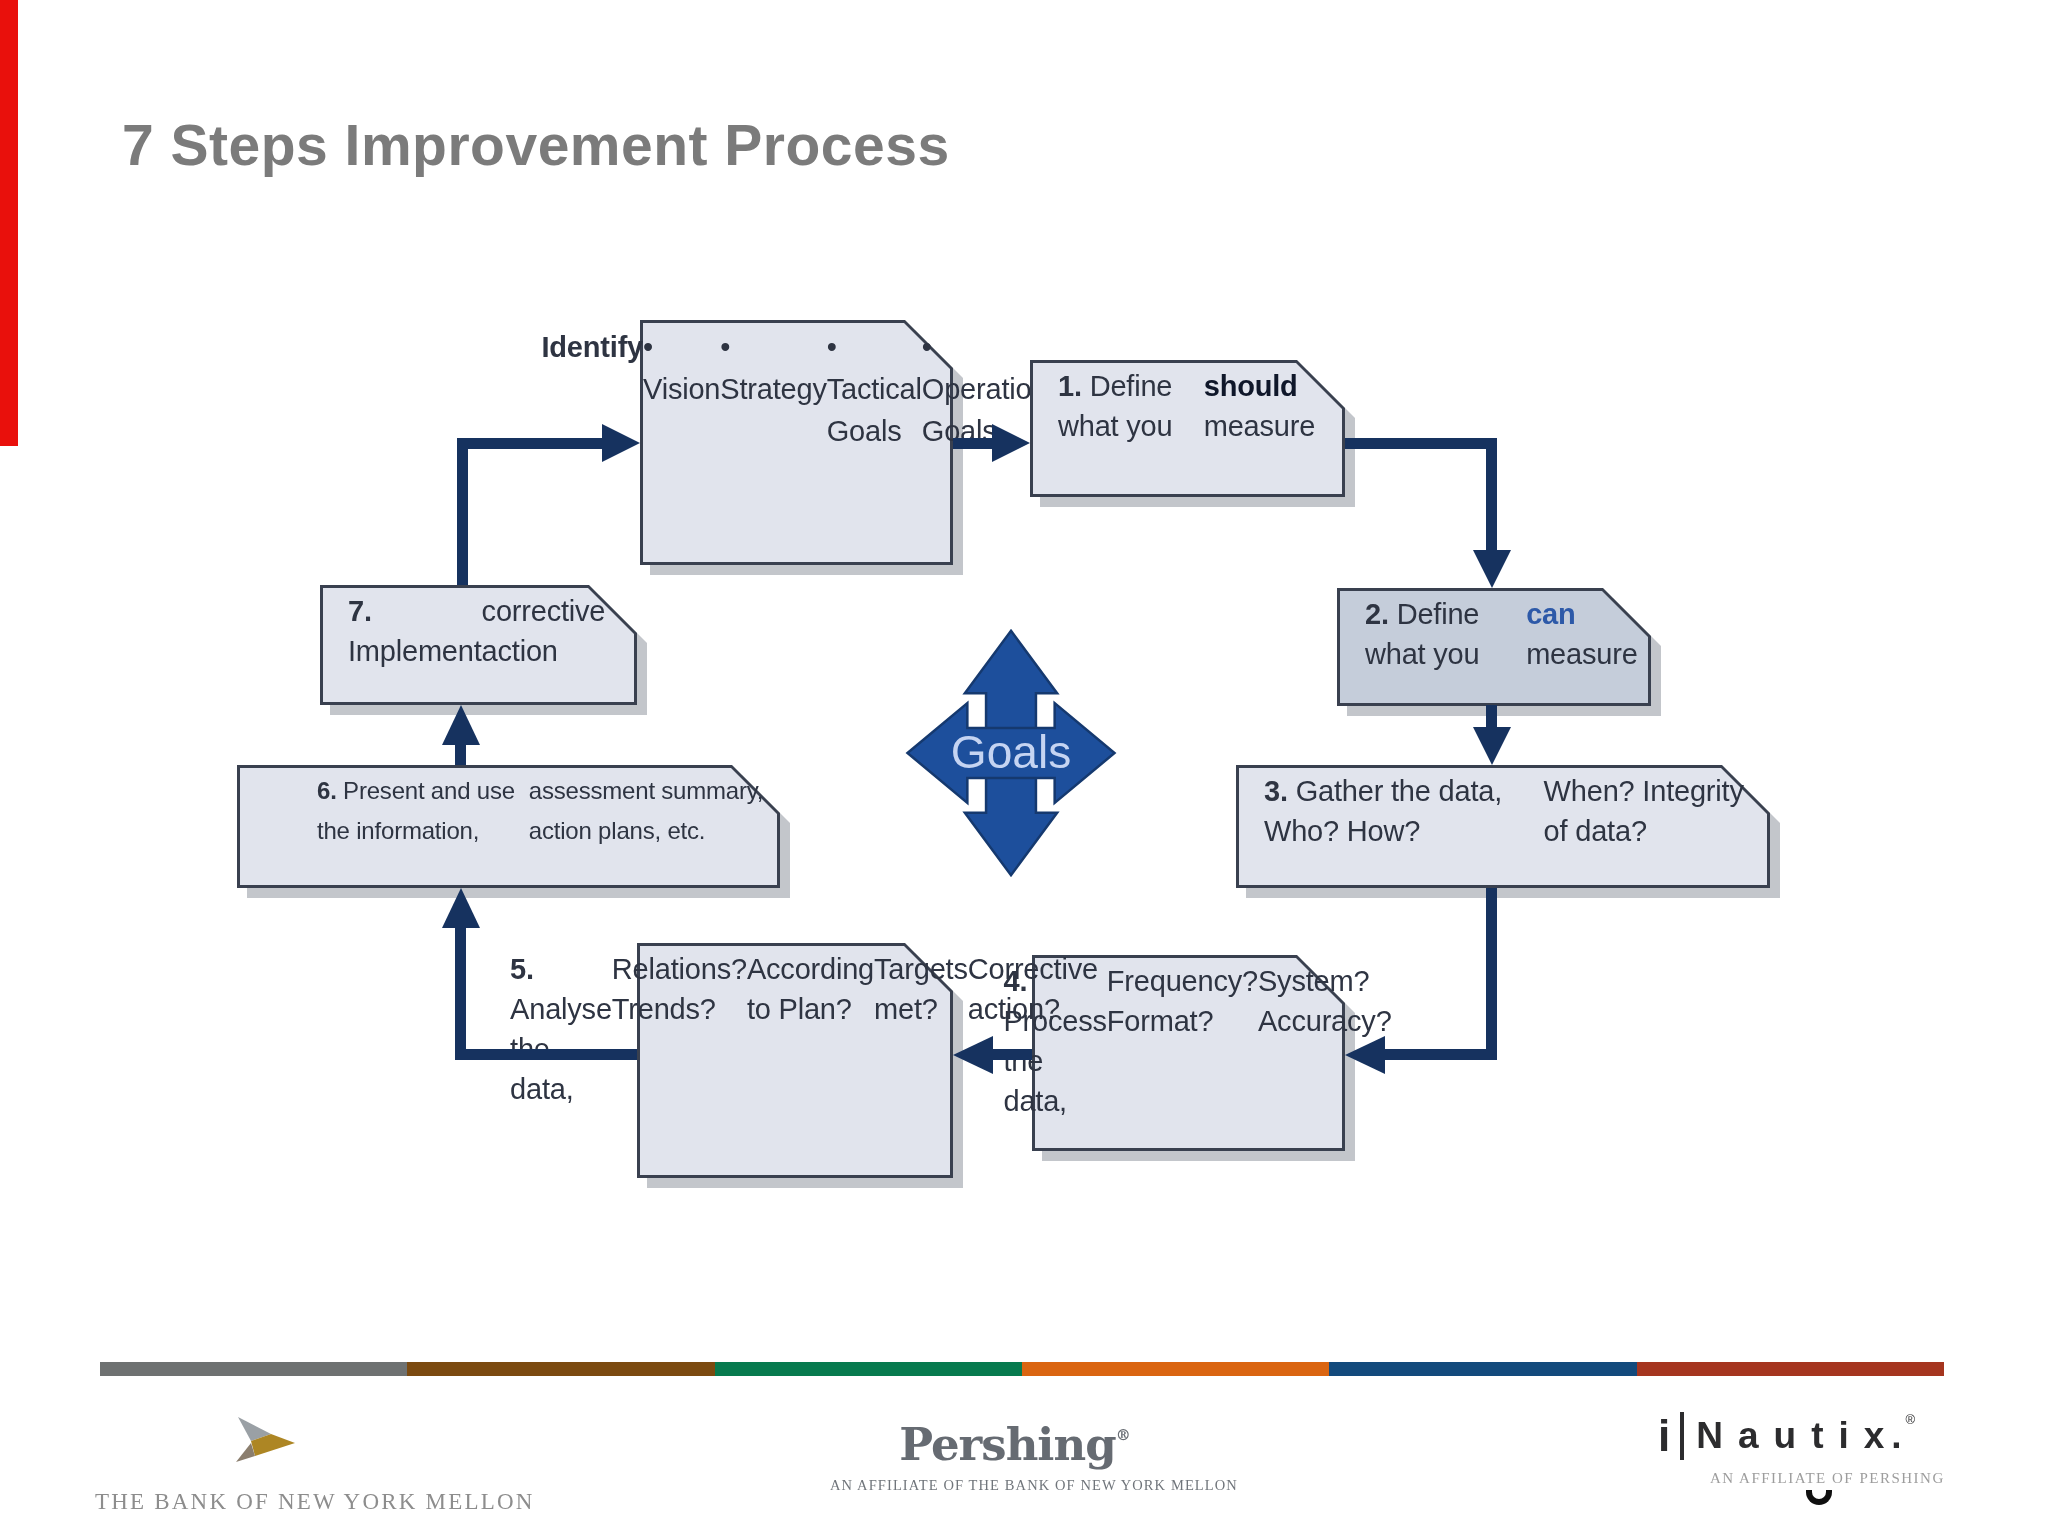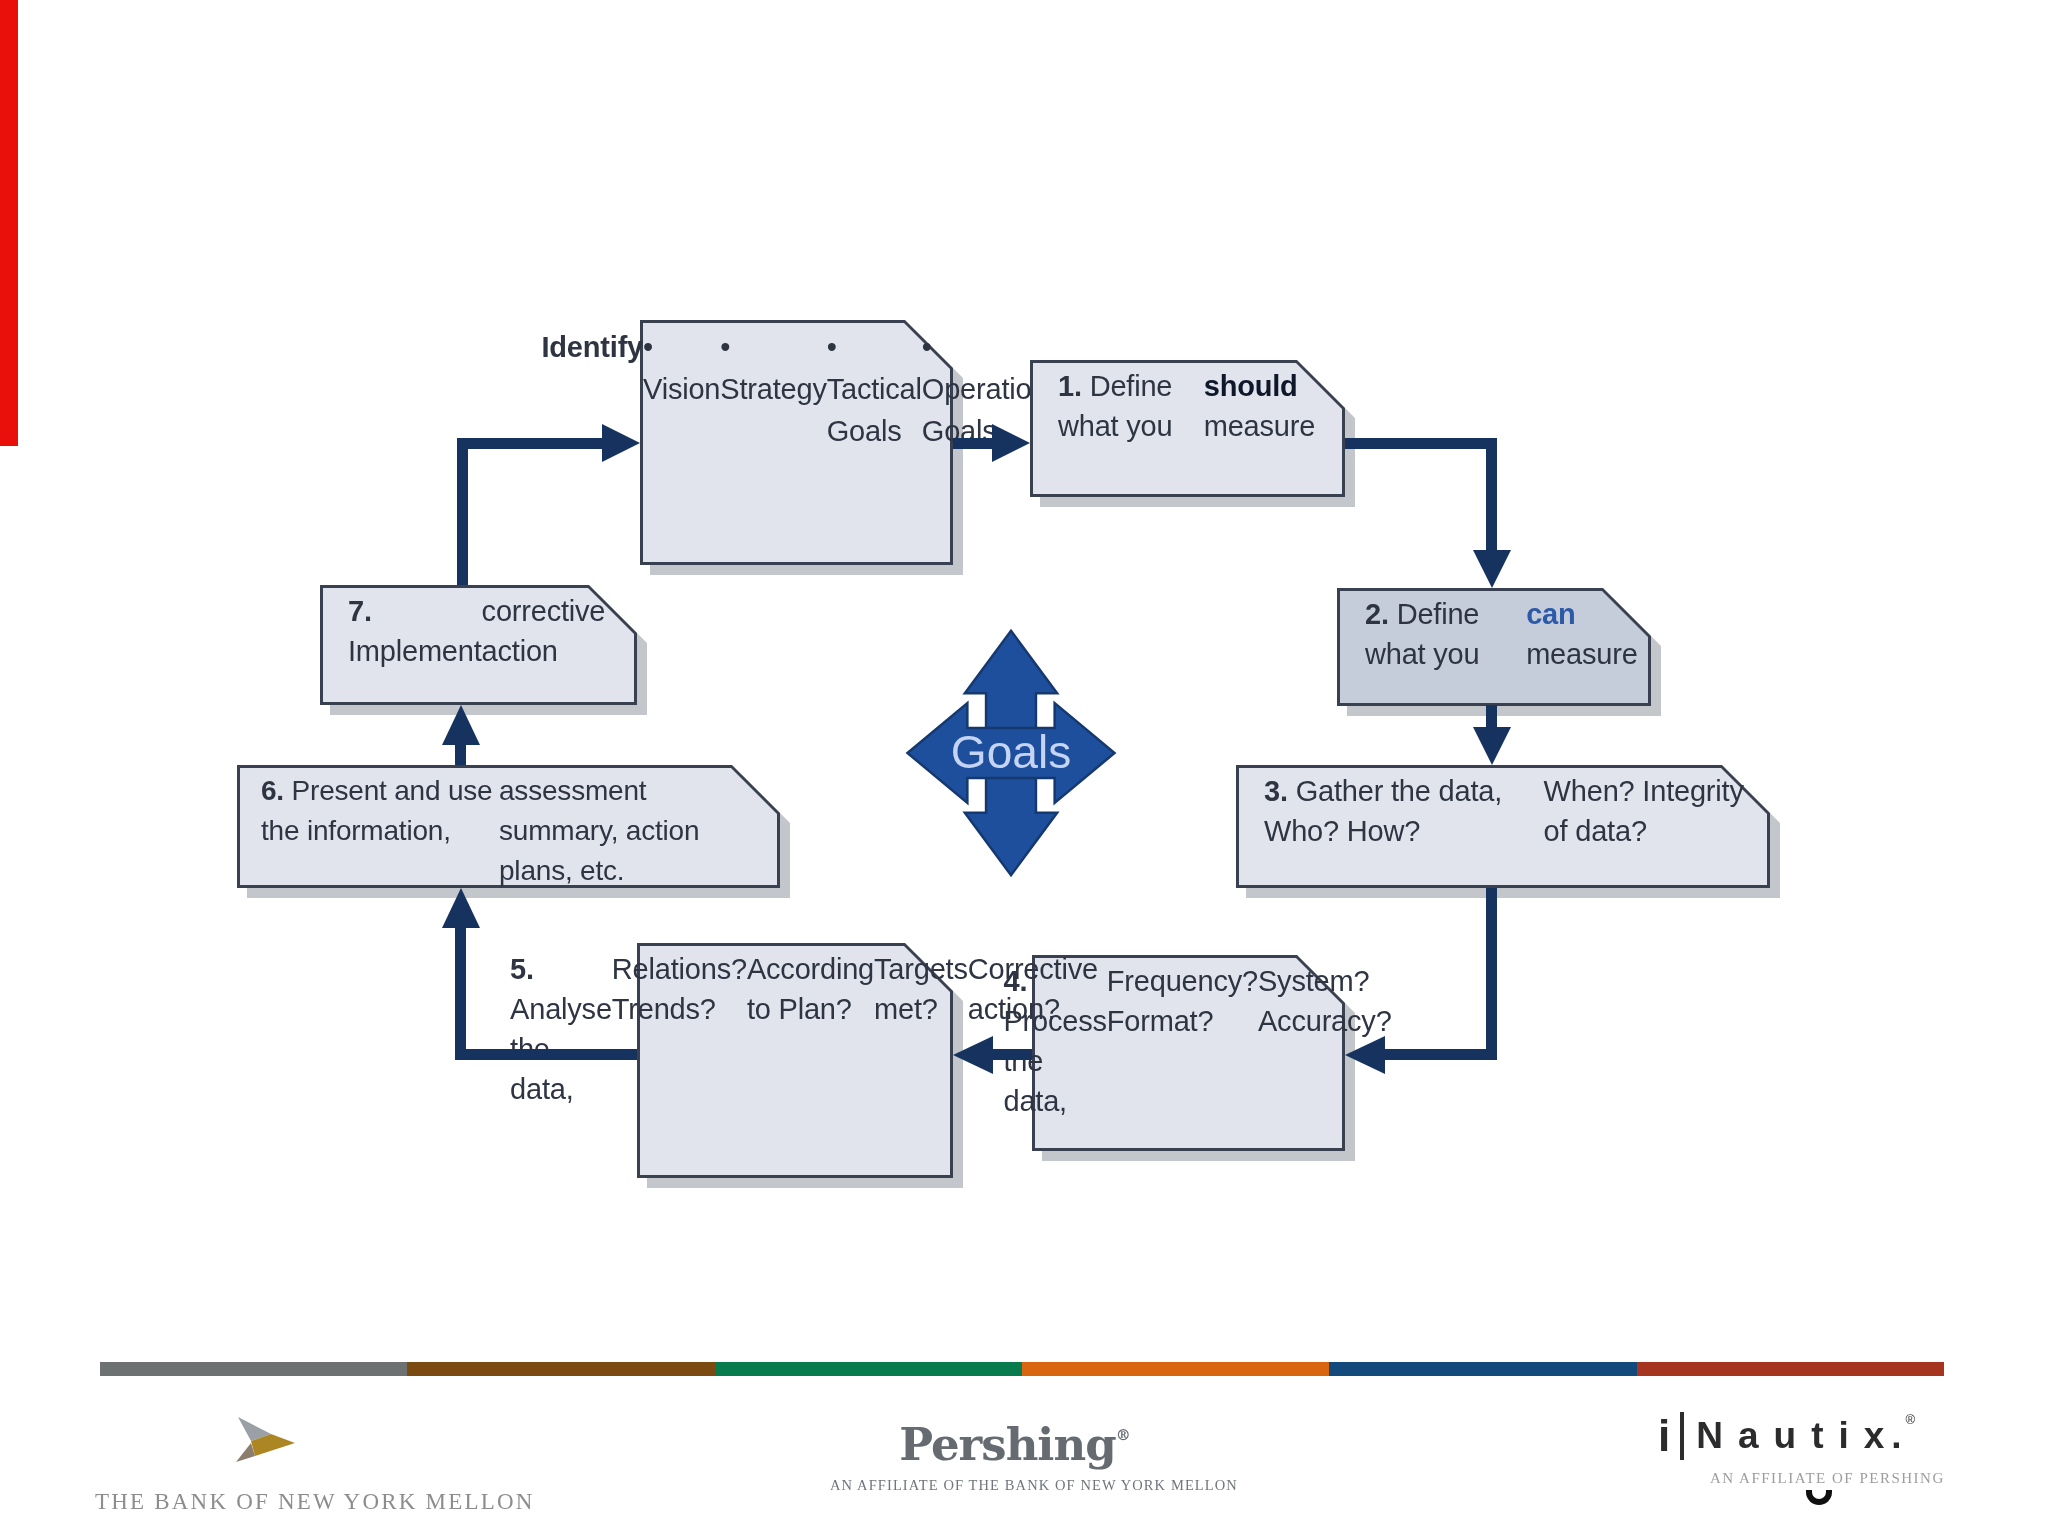--- a/index.html
+++ b/index.html
@@ -74,20 +74,21 @@
                 border:6px solid #101010;border-top:none;border-radius:0 0 14px 14px;
                 box-sizing:border-box;}
 </style>
 </head>
 <body>
 
 <div class="slide">
 
   <div class="red-bar" style="background: rgb(233, 16, 12);"></div>
 
+  <div class="title">7 Steps Improvement Process</div>
 
   <div>
 
     <div class="pbox" id="box-identify" style="left:640px;top:320px;width:313px;height:245px;">
       <div class="layer l-shadow"></div>
       <div class="layer l-border"></div>
       <div class="layer l-fill"></div>
       <div class="content">
           <div><span class="s-h">Identify</span></div>
           <div><span>• Vision</span></div>
@@ -148,21 +149,21 @@
           <div><span>According to Plan?</span></div>
           <div><span>Targets met?</span></div>
           <div><span>Corrective action?</span></div>
         </div>
     </div>
 
     <div class="pbox" id="box-step6" style="left:237px;top:765px;width:543px;height:123px;">
       <div class="layer l-shadow"></div>
       <div class="layer l-border"></div>
       <div class="layer l-fill"></div>
-      <div class="content" style="font-size:28px;padding-left:24px;">
+      <div class="content" style="font-size:24px;padding-left:32px;margin-left:48px;">
           <div><span class="s-b">6. </span><span>Present and use the information,</span></div>
           <div><span>assessment summary, action plans, etc.</span></div>
         </div>
     </div>
 
     <div class="pbox" id="box-step7" style="left:320px;top:585px;width:317px;height:120px;">
       <div class="layer l-shadow"></div>
       <div class="layer l-border"></div>
       <div class="layer l-fill"></div>
       <div class="content">

